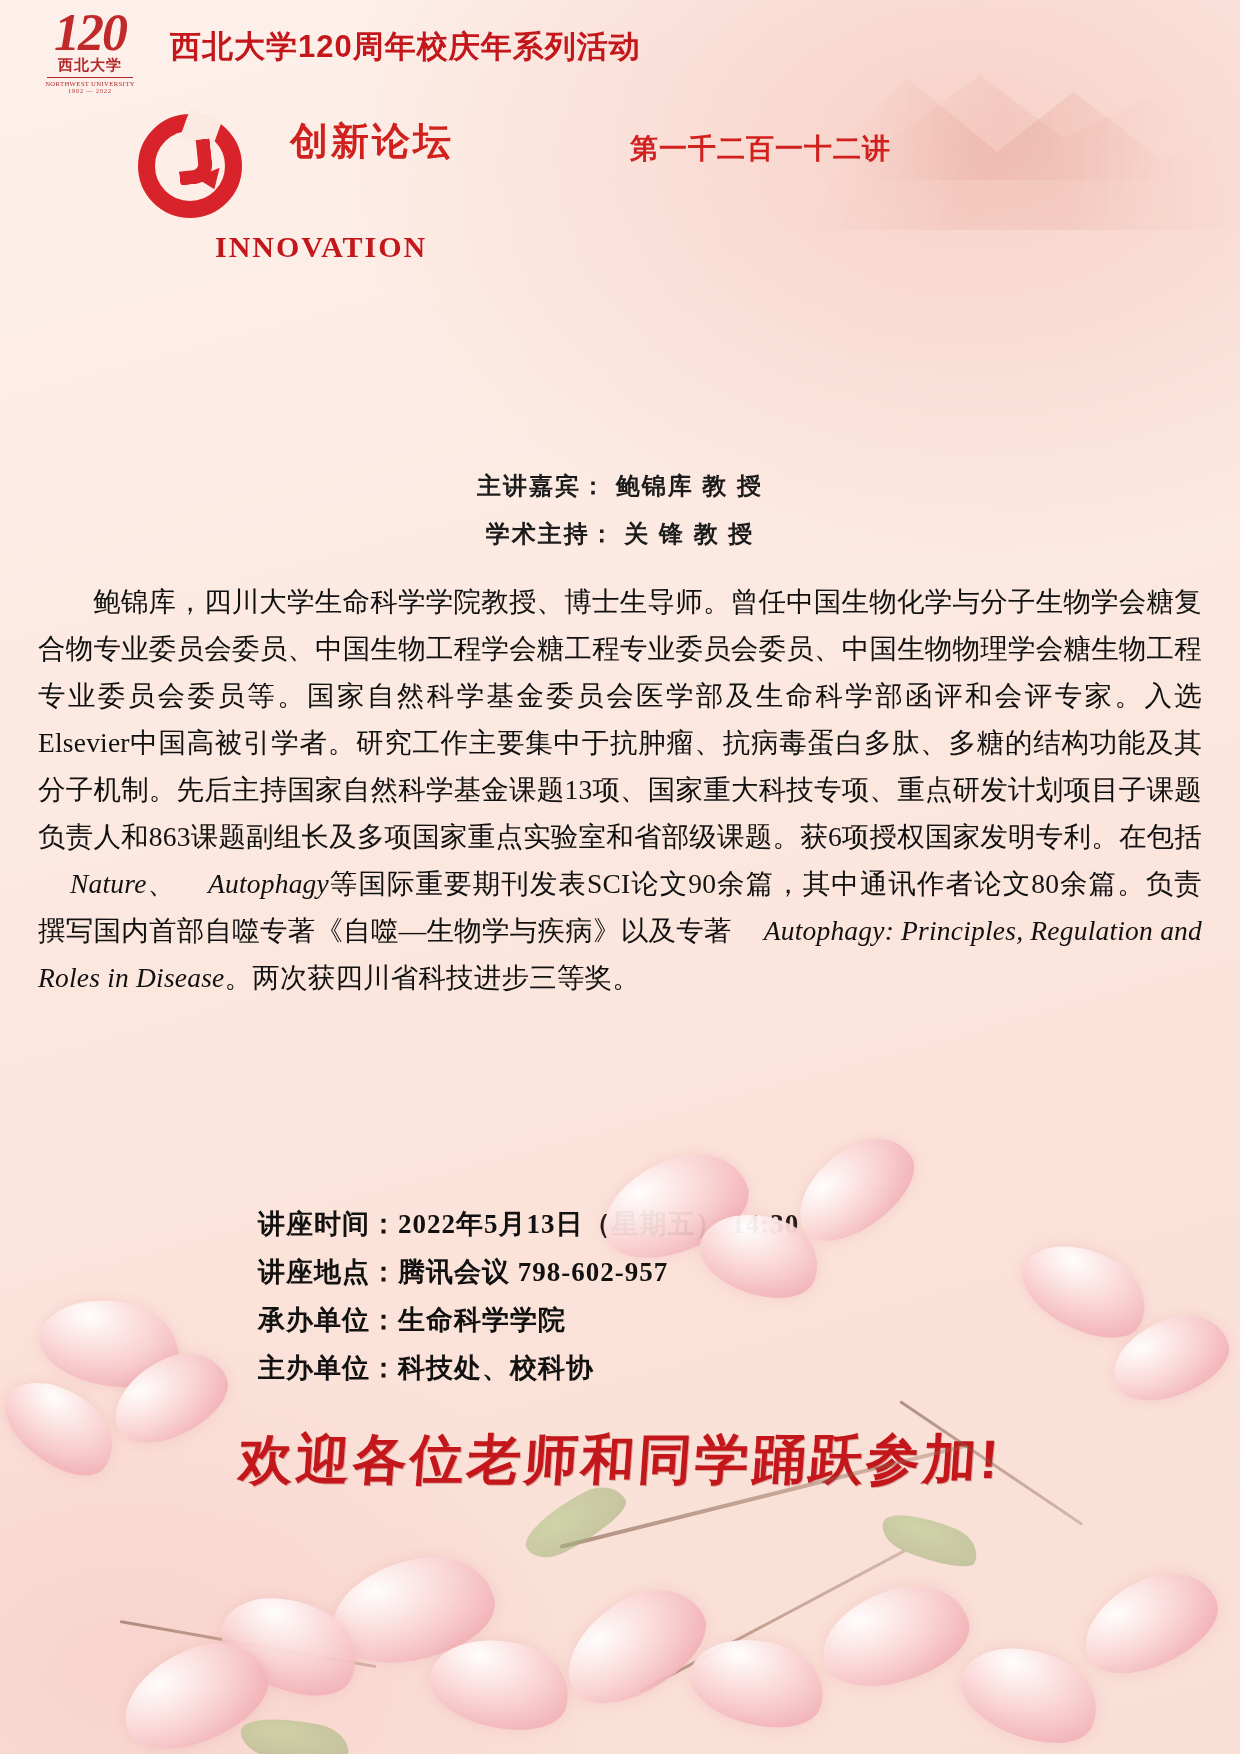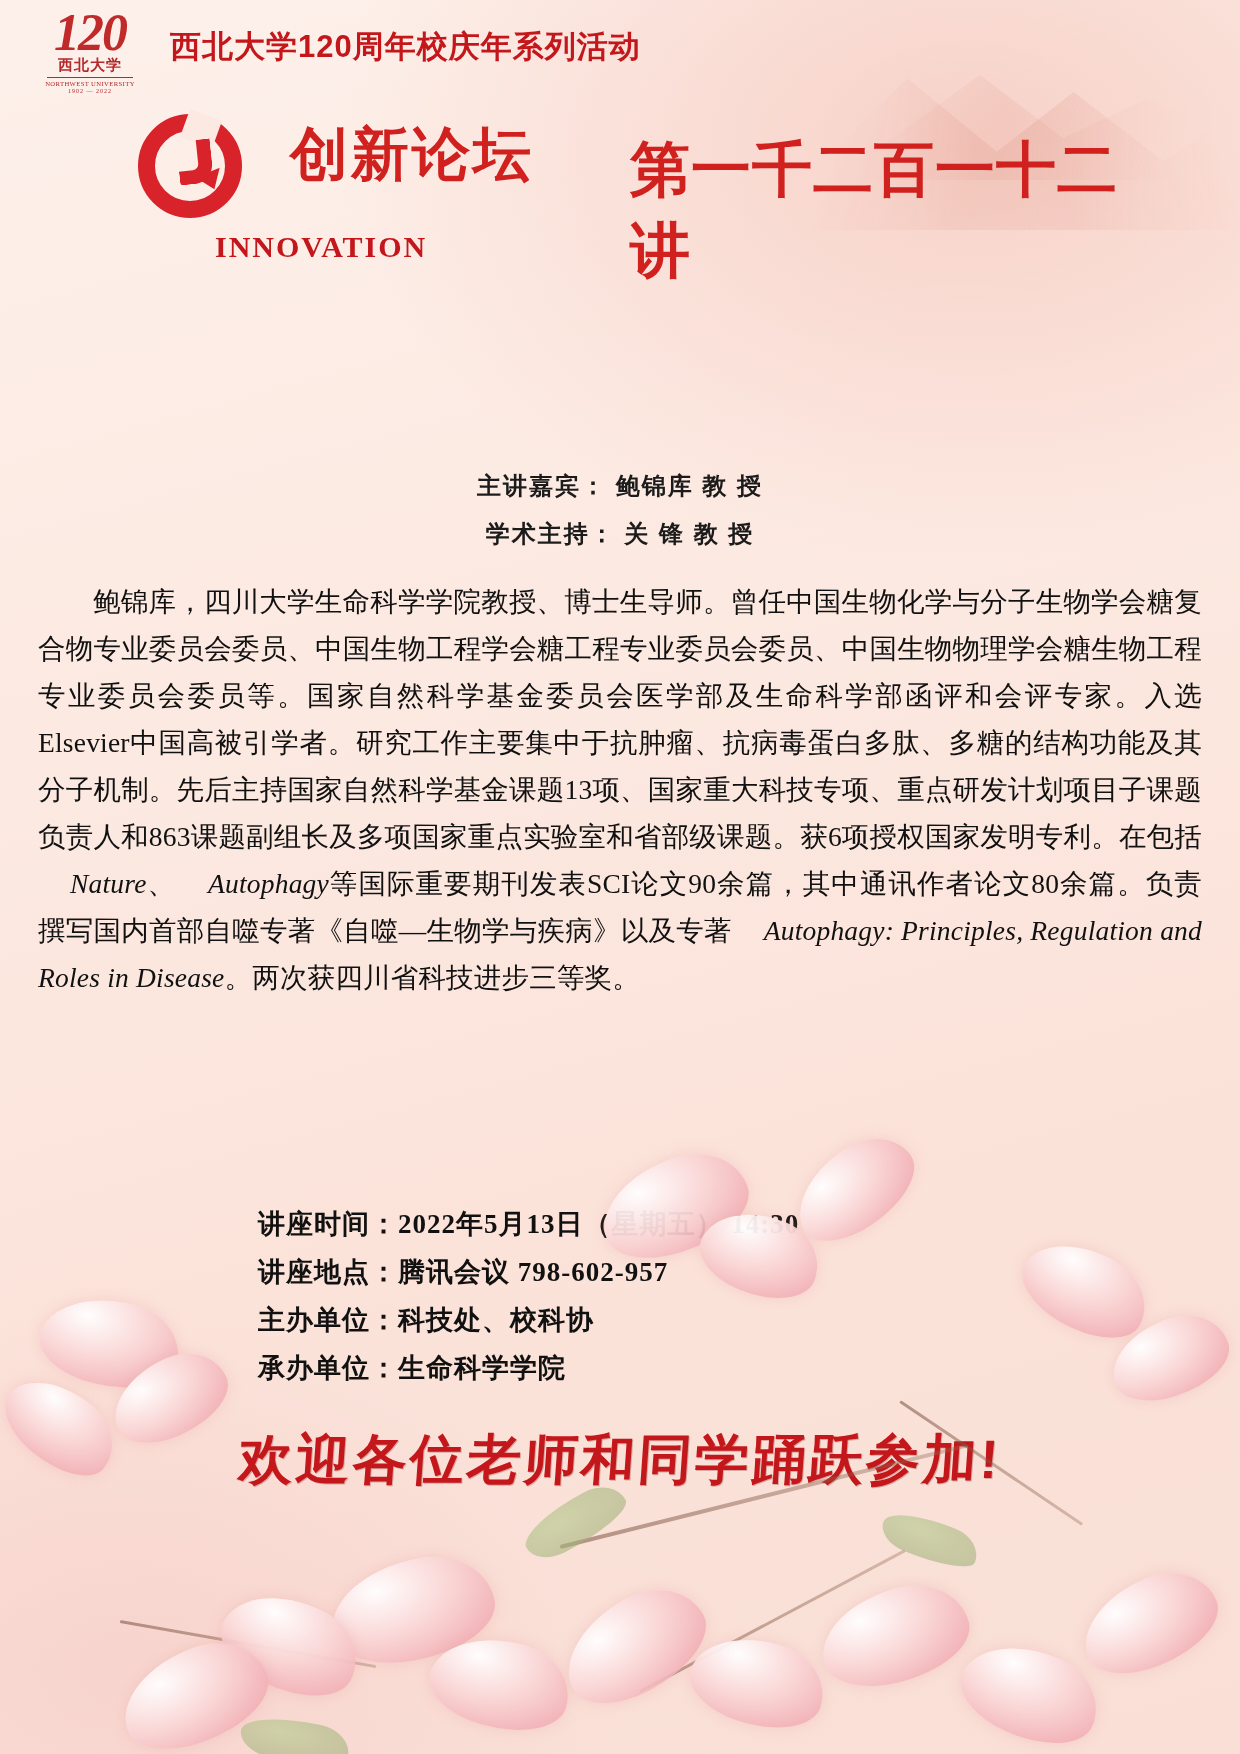--- a/index.html
+++ b/index.html
@@ -163,30 +163,30 @@
     left: 95px; top: 122px;
     font-size: 30px;
     font-weight: bold;
     letter-spacing: 2px;
     color: #c3171b;
     font-family: "Liberation Serif", serif;
   }
   .inno-cn {
     position: absolute;
     left: 170px; top: 8px;
-    font-size: 58px;
+    font-size: 38px;
     font-weight: bold;
     color: #d0211f;
     letter-spacing: 3px;
     font-family: "Liberation Sans", sans-serif;
   }
   .inno-no {
     position: absolute;
     left: 510px; top: 22px;
-    font-size: 60px;
+    font-size: 28px;
     font-weight: bold;
     color: #d0211f;
     letter-spacing: 1px;
     font-family: "Liberation Sans", sans-serif;
   }
 
   
   .talk-title {
     position: absolute;
     left: 0; right: 0; top: 300px;
@@ -308,24 +308,24 @@
   <div class="bio"><span>鲍锦库，四川大学生命科学学院教授、博士生导师。曾任中国生物化学与分子生物学会糖复合物专业委员会委员、中国生物工程学会糖工程专业委员会委员、中国生物物理学会糖生物工程专业委员会委员等。国家自然科学基金委员会医学部及生命科学部函评和会评专家。入选Elsevier中国高被引学者。研究工作主要集中于抗肿瘤、抗病毒蛋白多肽、多糖的结构功能及其分子机制。先后主持国家自然科学基金课题13项、国家重大科技专项、重点研发计划项目子课题负责人和863课题副组长及多项国家重点实验室和省部级课题。获6项授权国家发明专利。在包括</span><i>Nature</i><span>、</span><i>Autophagy</i><span>等国际重要期刊发表SCI论文90余篇，其中通讯作者论文80余篇。负责撰写国内首部自噬专著《自噬—生物学与疾病》以及专著</span><i>Autophagy: Principles, Regulation and Roles in Disease</i><span>。两次获四川省科技进步三等奖。</span></div>
 
   <div class="info">
     <div class="row">
       <span class="lbl">讲座时间：</span><span class="val">2022年5月13日（星期五） 14:30</span>
     </div>
     <div class="row">
       <span class="lbl">讲座地点：</span><span class="val">腾讯会议 798-602-957</span>
     </div>
     <div class="row">
+      <span class="lbl">承办单位：</span><span class="val">生命科学学院</span>
+    </div>
+    <div class="row">
       <span class="lbl">主办单位：</span><span class="val">科技处、校科协</span>
-    </div>
-    <div class="row">
-      <span class="lbl">承办单位：</span><span class="val">生命科学学院</span>
     </div>
   </div>
 
   <div class="welcome">欢迎各位老师和同学踊跃参加!</div>
 
   <div class="blossoms">
     <div class="branch" style="left:560px; top:1545px; width:420px; transform:rotate(-14deg);"></div>
     <div class="branch" style="left:640px; top:1690px; width:300px; transform:rotate(-28deg); height:3px;"></div>
     <div class="branch" style="left:120px; top:1620px; width:260px; transform:rotate(10deg); height:3px;"></div>
     <div class="branch" style="left:900px; top:1400px; width:220px; transform:rotate(34deg); height:3px;"></div>

